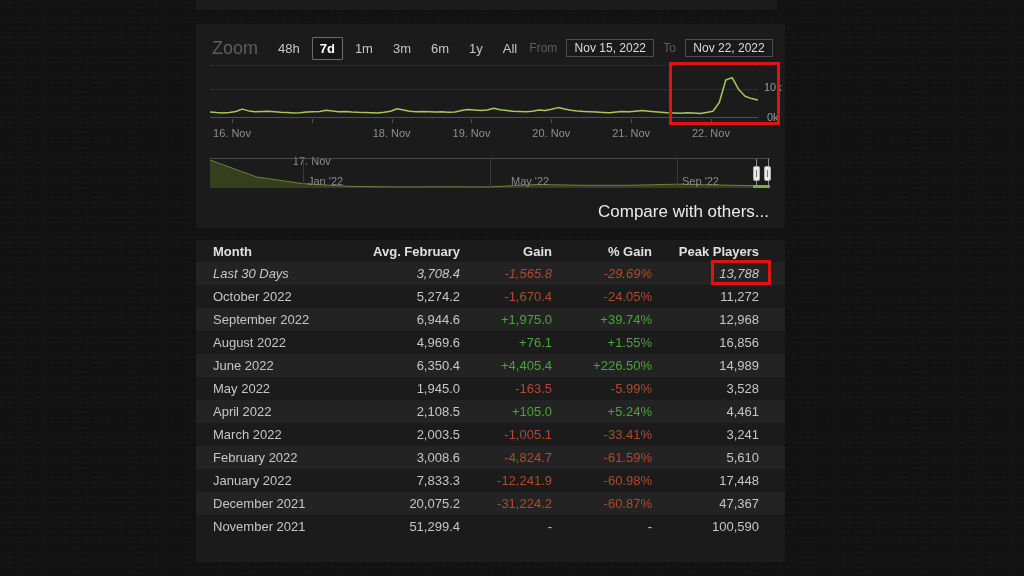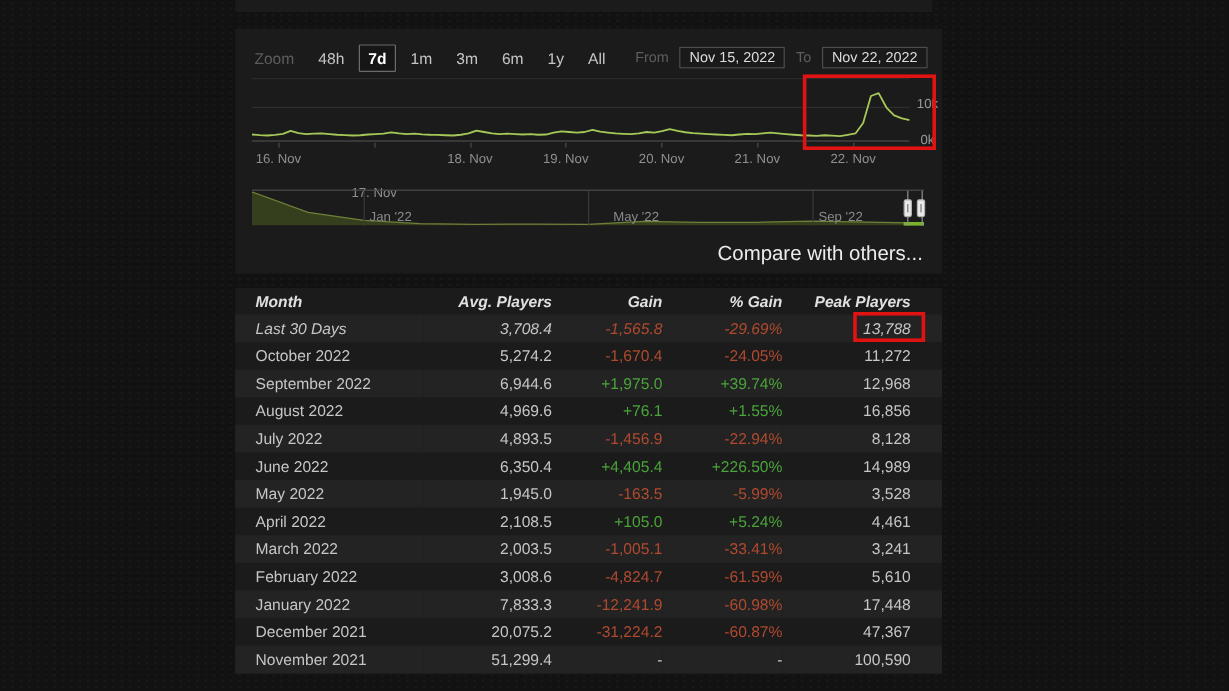--- a/index.html
+++ b/index.html
@@ -11,21 +11,21 @@
     background-image:
       radial-gradient(rgba(255,255,255,0.022) 1px, transparent 1px),
       radial-gradient(rgba(0,0,0,0.30) 1px, transparent 1px);
     background-size:7px 5px, 11px 7px;
   }
   .top-strip { position:absolute; left:196px; top:0; width:581px; height:10px; background:#1b1b1b; }
 
   
   .chart-panel { position:absolute; left:196px; top:24px; width:589px; height:204px; background:#1b1b1b; }
   .controls { position:absolute; left:16px; right:12px; top:11px; height:26px; display:flex; align-items:center; }
-  .zoom-label { color:#5d5d5d; font-size:13px; margin-right:12px; }
+  .zoom-label { color:#5d5d5d; font-size:18px; margin-right:12px; }
   .zoom-opts { display:flex; align-items:center; gap:4px;justify-content:space-between; }
   .zoom-btn { color:#c6c6c6; font-size:13px; padding:3px 7px; cursor:pointer; border:1px solid transparent; }
   .zoom-btn.sel { color:#ffffff; font-weight:bold; border:1px solid #6b6b6b; background:#161616; border-radius:1px; }
   .range-box { margin-left:auto; display:flex; align-items:center; gap:9px; }
   .range-label { color:#5d5d5d; font-size:12px; }
   .date-input { width:88px; height:18px; background:#1a1a1a; border:1px solid #4d4d4d; color:#dcdcdc;
     font-size:12px; text-align:center; font-family:inherit; padding:0; }
 
   .plot { position:absolute; left:14px; top:41px; width:548px; height:53px;
     border-bottom:1px solid #4d4d4d; border-top:1px solid #2a2a2a; }
@@ -46,21 +46,21 @@
   .nav-handle { position:absolute; top:7px; width:7px; height:15px; background:#e9e9e9; border:1px solid #b0b0b0;
     border-radius:2px; cursor:ew-resize; }
   .nav-handle::after { content:""; position:absolute; left:2px; top:3px; width:1px; height:7px; background:#777; }
 
   .compare-row { position:absolute; right:16px; top:178px; }
   .compare-link { color:#ebebeb; font-size:17px; text-decoration:none; cursor:pointer; }
 
   
   .table-panel { position:absolute; left:196px; top:240px; width:589px; height:322px; background:#1b1b1b; }
   table { width:100%; border-collapse:collapse; table-layout:fixed; }
-  th { color:#e0e0e0; font-size:13px; font-weight:bold; height:22px; text-align:right; vertical-align:middle;font-style:italic; }
+  th { color:#e0e0e0; font-size:13px; font-weight:bold; height:22px; text-align:right; vertical-align:middle; }
   td { color:#c6c6c6; font-size:13px; height:23px; text-align:right; vertical-align:middle; }
   th:first-child, td:first-child { text-align:left; padding-left:17px; }
   th:last-child, td:last-child { padding-right:26px; }
   tbody tr:nth-child(odd) { background:#232323; }
   tr.italic td { font-style:italic; }
   td.neg { color:#b04a2f; }
   td.pos { color:#4aa43a; }
 
   
   .annotation { position:absolute; border:3px solid #e01212; z-index:10; }
@@ -148,21 +148,21 @@
     <colgroup>
         <col style="width:157px">
         <col style="width:107px">
         <col style="width:92px">
         <col style="width:100px">
         <col style="width:133px">
       </colgroup>
     <thead>
       <tr>
         <th>Month</th>
-        <th>Avg. Players</th>
+        <th>Avg. February</th>
         <th>Gain</th>
         <th>% Gain</th>
         <th>Peak Players</th>
       </tr>
     </thead>
     <tbody id="table-body">
         <tr class="italic">
           <td>Last 30 Days</td>
           <td>3,708.4</td>
           <td class="neg">-1,565.8</td>
@@ -184,27 +184,20 @@
           <td>12,968</td>
         </tr>
         <tr>
           <td>August 2022</td>
           <td>4,969.6</td>
           <td class="pos">+76.1</td>
           <td class="pos">+1.55%</td>
           <td>16,856</td>
         </tr>
         <tr>
-          <td>July 2022</td>
-          <td>4,893.5</td>
-          <td class="neg">-1,456.9</td>
-          <td class="neg">-22.94%</td>
-          <td>8,128</td>
-        </tr>
-        <tr>
           <td>June 2022</td>
           <td>6,350.4</td>
           <td class="pos">+4,405.4</td>
           <td class="pos">+226.50%</td>
           <td>14,989</td>
         </tr>
         <tr>
           <td>May 2022</td>
           <td>1,945.0</td>
           <td class="neg">-163.5</td>

